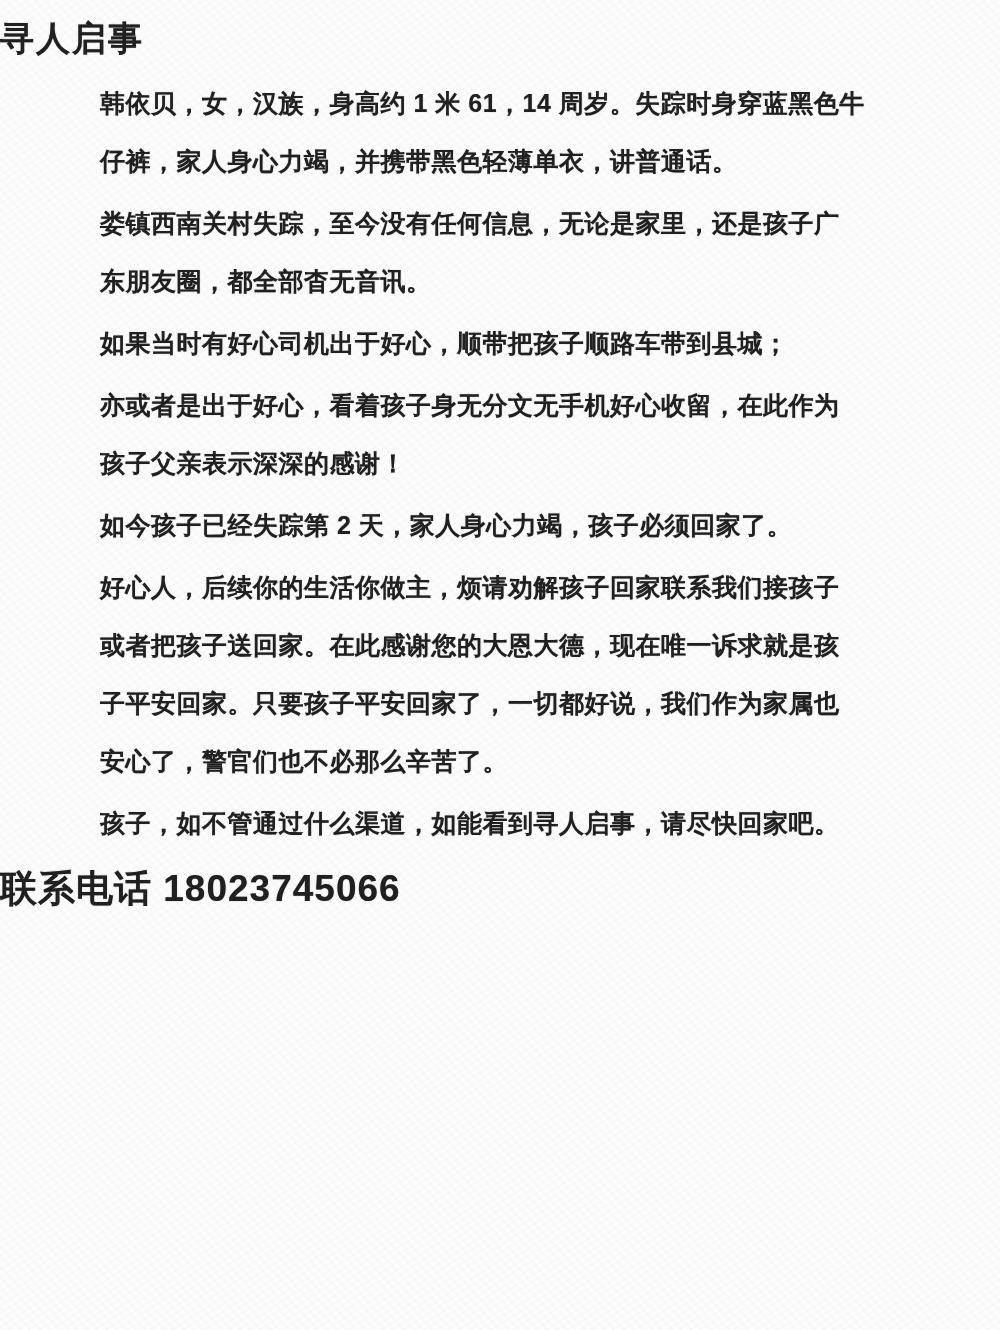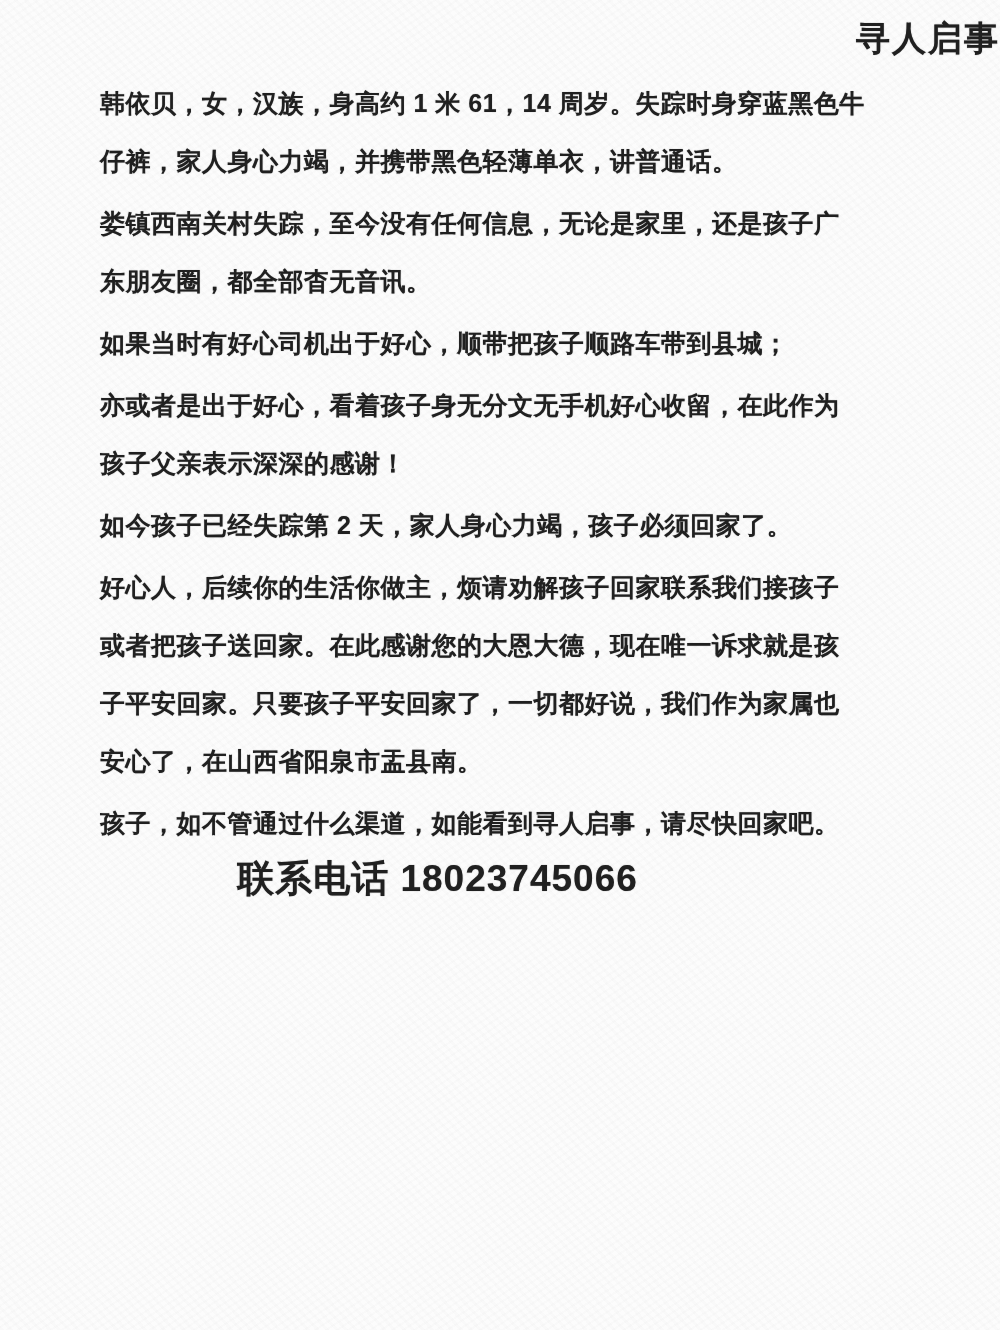--- a/index.html
+++ b/index.html
@@ -18,21 +18,21 @@
       #fcfcfc;
     overflow: hidden;
     font-family: "Liberation Sans", "DejaVu Sans", sans-serif;
     color: #202020;
   }
   .title {
     margin: 0;
     padding-top: 16px;
     height: 44px;
     line-height: 44px;
-    text-align: right;
+    text-align: left;
     font-size: 34px;
     font-weight: 700;
     letter-spacing: 2px;
     text-shadow: 0 0 1px rgba(25,25,25,0.55);
   }
   .body {
     padding: 14px 92px 0 100px;
   }
   .para { margin: 0; }
   .para + .para { margin-top: 4px; }
@@ -40,25 +40,25 @@
     height: 58px;
     display: flex;
     align-items: center;
     font-size: 25px;
     font-weight: 700;
     letter-spacing: 0.5px;
     white-space: nowrap;
     text-shadow: 0 0 1px rgba(25,25,25,0.45);
   }
   .contact {
-    margin-top: 2px;
+    margin-top: 12px;
     padding-right: 125px;
     height: 50px;
     line-height: 50px;
-    text-align: center;
+    text-align: left;
     font-size: 37px;
     font-weight: 700;
     letter-spacing: 1px;
     text-shadow: 0 0 1px rgba(25,25,25,0.55);
   }
 </style>
 </head>
 <body>
 
 <div class="page">
@@ -87,21 +87,21 @@
     </div>
 
     <div class="para">
       <div class="line">如今孩子已经失踪第 2 天，家人身心力竭，孩子必须回家了。</div>
     </div>
 
     <div class="para">
       <div class="line">好心人，后续你的生活你做主，烦请劝解孩子回家联系我们接孩子</div>
       <div class="line">或者把孩子送回家。在此感谢您的大恩大德，现在唯一诉求就是孩</div>
       <div class="line">子平安回家。只要孩子平安回家了，一切都好说，我们作为家属也</div>
-      <div class="line">安心了，在山西省阳泉市盂县南。</div>
+      <div class="line">安心了，警官们也不必那么辛苦了。</div>
     </div>
 
     <div class="para">
       <div class="line">孩子，如不管通过什么渠道，如能看到寻人启事，请尽快回家吧。</div>
     </div>
 
 
   </div>
 
   <div class="contact">联系电话 18023745066</div>

